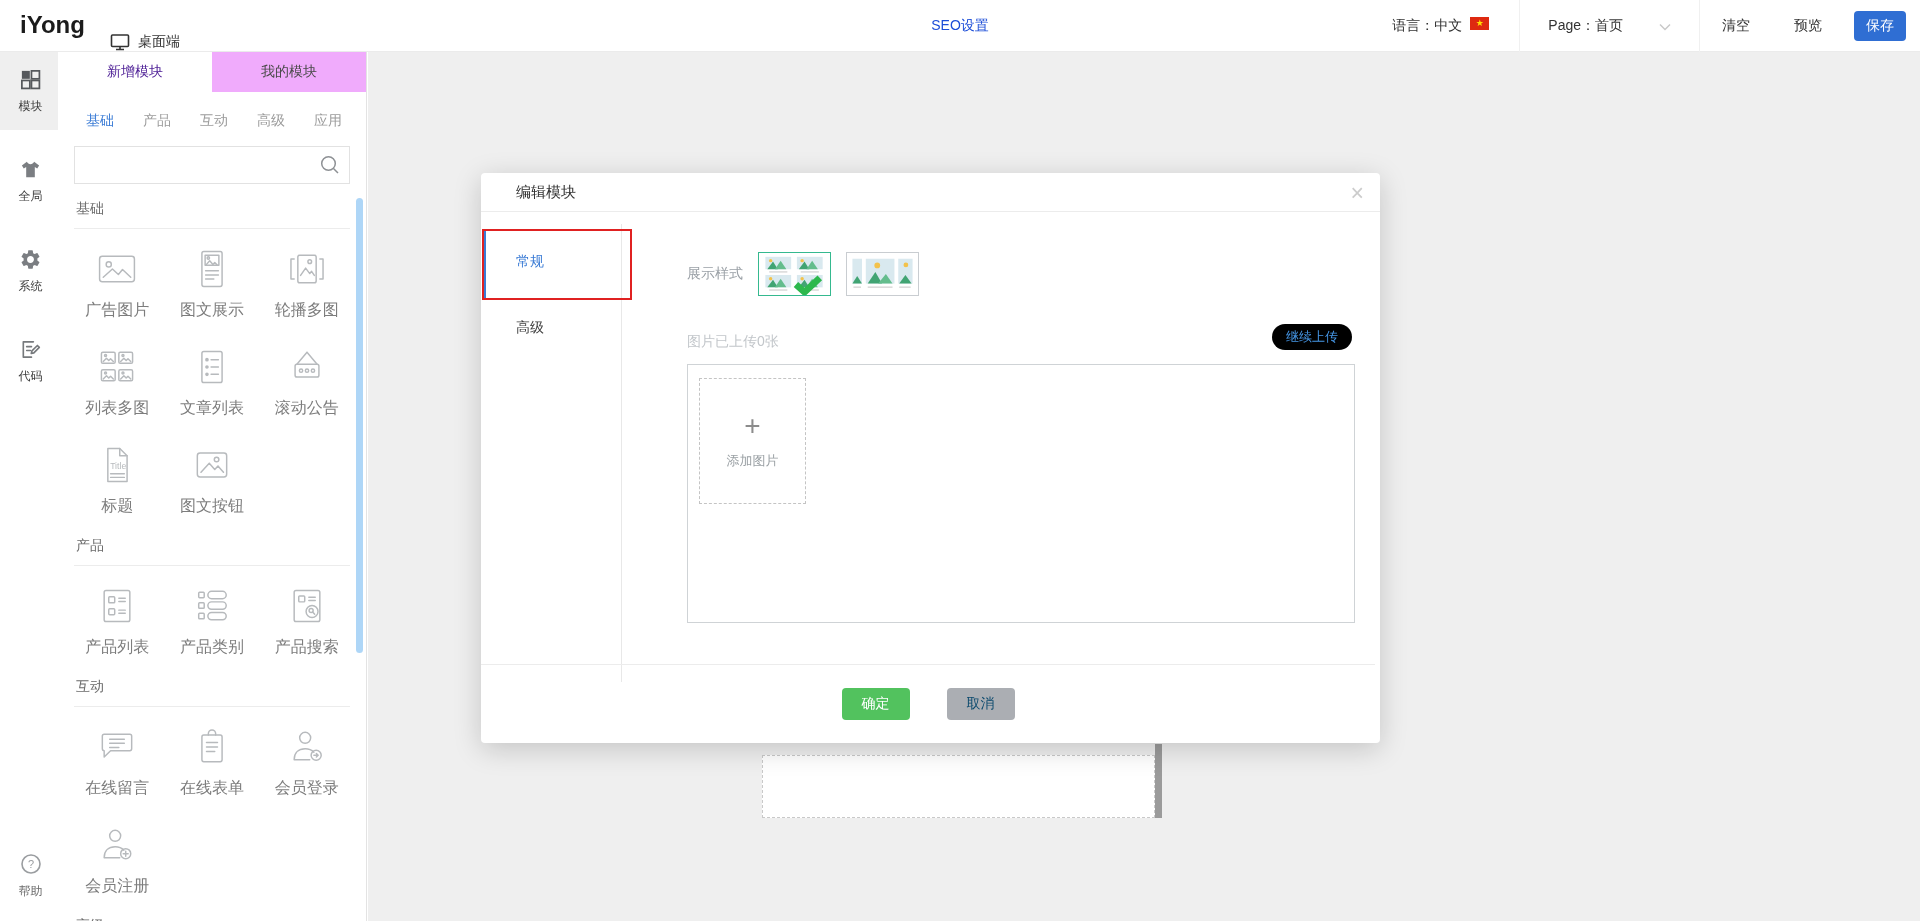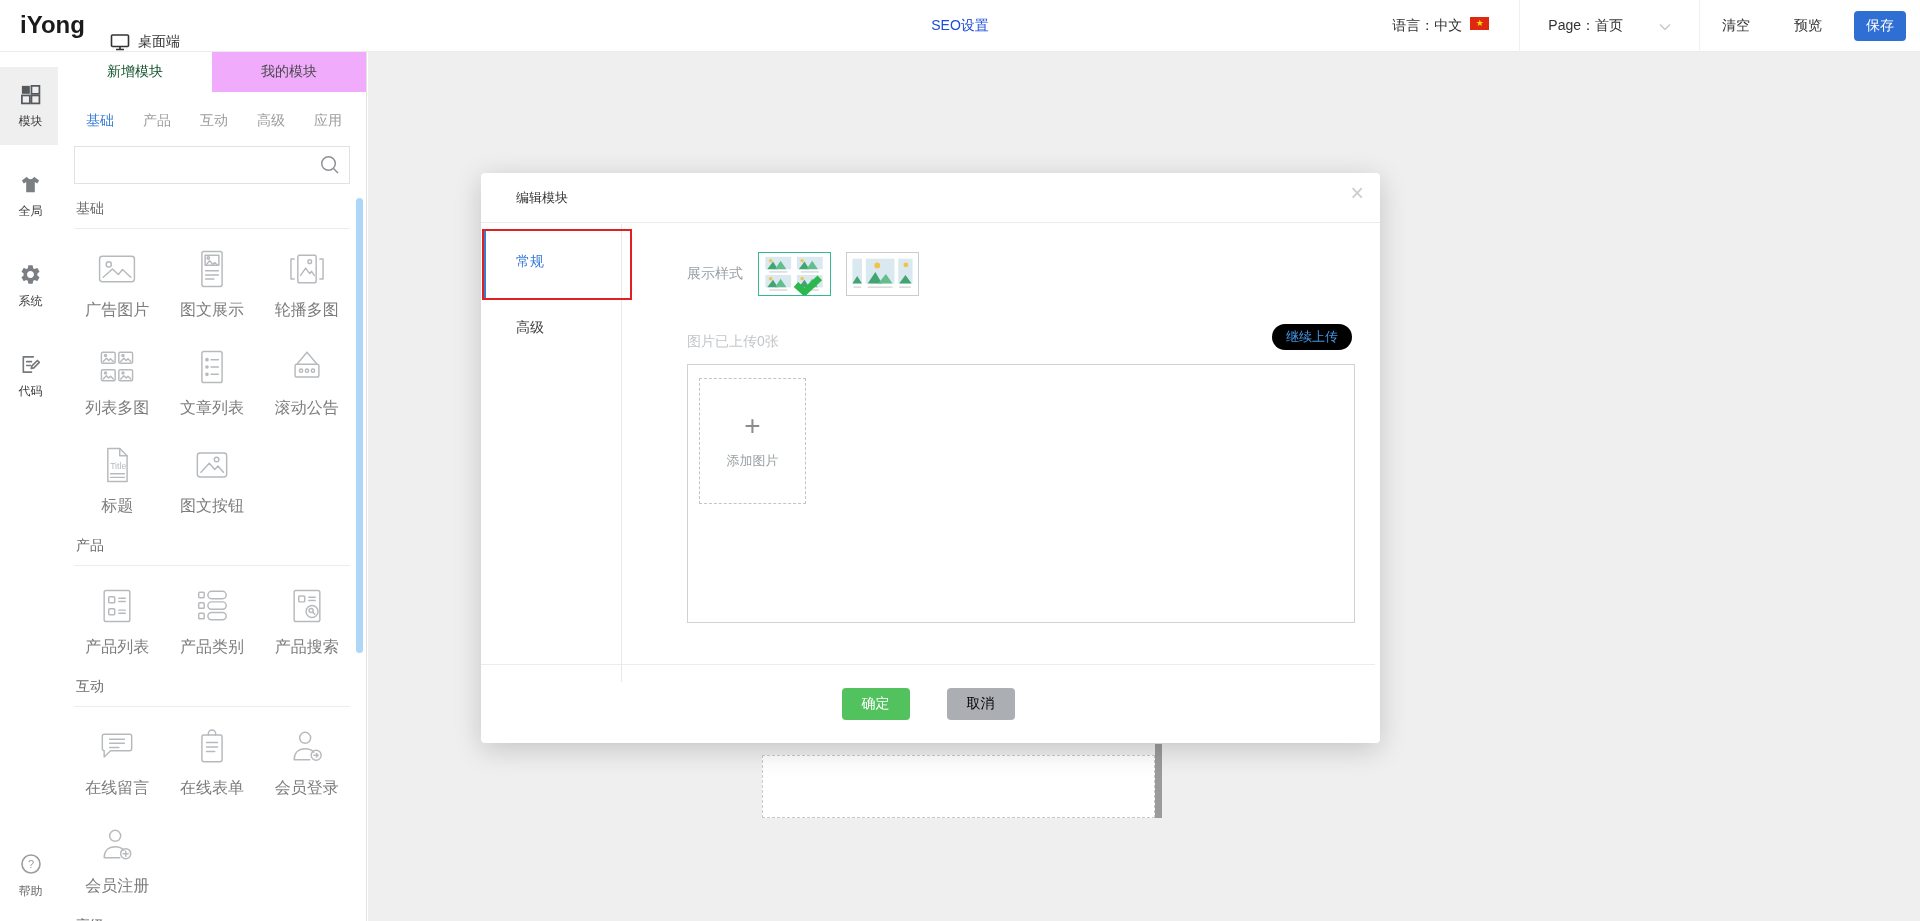--- a/index.html
+++ b/index.html
@@ -13,31 +13,31 @@
   .seo { position:absolute; left:50%; transform:translateX(-50%); top:0; height:52px; display:flex; align-items:center; font-size:14px; color:#1d4ed8; cursor:pointer; }
   .tb-right { position:absolute; right:0; top:0; height:52px; display:flex; align-items:center; }
   .lang { display:flex; align-items:flex-start; gap:8px; font-size:14px; color:#333; padding:0 30px; cursor:pointer; }
   .flag { display:inline-block; width:19px; height:13px; background:#de2910; color:#ffde00; font-size:9px; line-height:13px; text-align:center; }
   .hsep { width:1px; height:52px; background:#f0f0f0; }
   .page-sel { display:flex; align-items:center; gap:36px; font-size:14px; color:#333; padding:0 28px; cursor:pointer; }
   .tb-btn { font-size:14px; color:#333; margin:0 22px; cursor:pointer; }
   .save-btn { width:52px; height:30px; background:#2f6ed3; color:#fff; border:none; border-radius:4px; font-size:14px; margin:0 14px 0 10px; cursor:pointer; font-family:inherit; }
 
   
-  .rail { position:absolute; top:52px; left:0; bottom:0; width:62px; background:#fff; border-right:1px solid #ececec; z-index:15;margin-top:15px; }
+  .rail { position:absolute; top:52px; left:0; bottom:0; width:62px; background:#fff; border-right:1px solid #ececec; z-index:15; }
   .rail-item { height:78px; display:flex; flex-direction:column; align-items:center; justify-content:center; gap:7px; font-size:12px; color:#3c3c3c; cursor:pointer; margin-bottom:12px; }
   .rail-item.active { background:#efefef; }
   .rail-help { position:absolute; bottom:6px; left:0; width:100%; color:#6b6b6b; margin-bottom:0; }
   .ricon { display:flex; }
 
   
   .panel { position:absolute; top:52px; left:58px; bottom:0; width:309px; background:#fff; border-right:1px solid #e3e3e3; z-index:15; }
   .ptabs { display:flex; height:40px; }
   .ptab { flex:1; display:flex; align-items:center; justify-content:center; font-size:14px; cursor:pointer; }
-  .ptab.active { color:#14532d; background:#fff; }
+  .ptab.active { color:#4c1d95; background:#fff; }
   .ptab.inactive { background:#f0abfc; color:#4a4a4a; }
   .subtabs { display:flex; justify-content:space-between; padding:20px 24px 2px 28px; font-size:14px; color:#9b9b9b; }
   .subtab { cursor:pointer; }
   .subtab.active { color:#3a7bd5; }
   .searchwrap { margin:14px 16px 6px; position:relative; }
   .search-input { width:100%; height:38px; border:1px solid #e2e2e2; padding:0 38px 0 10px; font-size:14px; outline:none; background:#fff; font-family:inherit; }
   .search-ic { position:absolute; right:9px; top:8px; cursor:pointer; }
   .psec-title { margin:16px 18px 10px; font-size:14px; color:#6b6b6b; }
   .psec-divider { height:1px; background:#ececec; margin:0 16px; }
   .pgrid { display:grid; grid-template-columns:1fr 1fr 1fr; padding:18px 12px 4px; row-gap:24px; }
@@ -46,21 +46,21 @@
   .micon { display:flex; }
   .pscroll { position:absolute; top:146px; right:3px; width:7px; height:455px; border-radius:4px; background:#aed6f7; cursor:pointer; }
 
   
   .canvas { position:absolute; top:52px; left:368px; right:0; bottom:0; background:#efefef; }
   .ghost { position:absolute; left:394px; top:703px; width:393px; height:63px; background:#fff; border:1px dashed #c9c9c9; }
   .canvas-sb { position:absolute; left:787px; top:692px; width:7px; height:74px; background:#9b9b9b; cursor:pointer; }
 
   
   .modal { position:absolute; left:481px; top:173px; width:899px; height:570px; background:#fff; border-radius:4px; box-shadow:0 6px 28px rgba(0,0,0,.18); z-index:30; }
-  .modal-header { height:50px; border-bottom:1px solid #ececec; display:flex; align-items:center; padding-left:35px; font-size:13px; color:#333; }
+  .modal-header { height:39px; border-bottom:1px solid #ececec; display:flex; align-items:center; padding-left:35px; font-size:15px; color:#333; }
   .modal-close { position:absolute; top:9px; right:16px; font-size:23px; color:#ccc; cursor:pointer; line-height:1; }
   .modal-body { position:absolute; top:51px; left:0; right:0; bottom:61px; display:flex;gap:16px; }
   .modal-side { width:141px; border-right:1px solid #e8e8e8; padding-top:5px; }
   .side-tab { height:66px; display:flex; align-items:center; padding-left:35px; font-size:14px; color:#3f3f3f; cursor:pointer; }
   .side-tab.active { color:#3a7bd5; }
   .active-bar { position:absolute; left:2px; top:58px; width:3px; height:67px; background:#3a7bd5; }
   .annotation { position:absolute; left:1px; top:56px; width:150px; height:71px; border:2px solid #e02121; pointer-events:none; z-index:5; }
   .modal-content { flex:1; position:relative; }
   .style-row { display:flex; align-items:center; margin:28px 0 0 49px; }
   .style-label { font-size:14px; color:#9aa0a6; }
@@ -69,21 +69,21 @@
   .upload-head { position:relative; margin:32px 25px 0 49px; height:26px; }
   .uploaded-txt { font-size:14px; color:#c2c6ca; line-height:26px; }
   .cont-upload { position:absolute; right:3px; top:-4px; height:26px; padding:0 14px; background:#000000; color:#4596e6; font-size:13px; line-height:26px; border-radius:13px; cursor:pointer; }
   .upload-box { margin:10px 25px 0 49px; height:259px; border:1px solid #cfd3d6; position:relative; background:#fff; }
   .add-box { position:absolute; left:11px; top:13px; width:107px; height:126px; border:1px dashed #c4c4c4; display:flex; flex-direction:column; align-items:center; justify-content:center; gap:12px; cursor:pointer; }
   .plus { font-size:28px; color:#8c8c8c; line-height:1; }
   .add-label { font-size:13px; color:#9aa0a4; }
   .modal-footer { position:absolute; bottom:0; left:0; right:5px; height:79px; border-top:1px solid #ececec; display:flex; align-items:center; justify-content:center; gap:37px; }
   .btn { width:68px; height:32px; border:none; border-radius:4px; font-size:14px; cursor:pointer; font-family:inherit; }
   .btn-ok { background:#52c25e; color:#fff; }
-  .btn-cancel { background:#abaeb3; color:#000000; }
+  .btn-cancel { background:#abaeb3; color:#0c4a6e; }
 
   .ic { stroke:#b7babd; fill:none; stroke-width:1.6; stroke-linecap:round; stroke-linejoin:round; }
   .ric { fill:#7b7e82; }
   .sic { stroke:#76797c; fill:none; stroke-width:1.7; stroke-linecap:round; stroke-linejoin:round; }
 </style>
 </head>
 <body>
 
 <div class="app">
 

